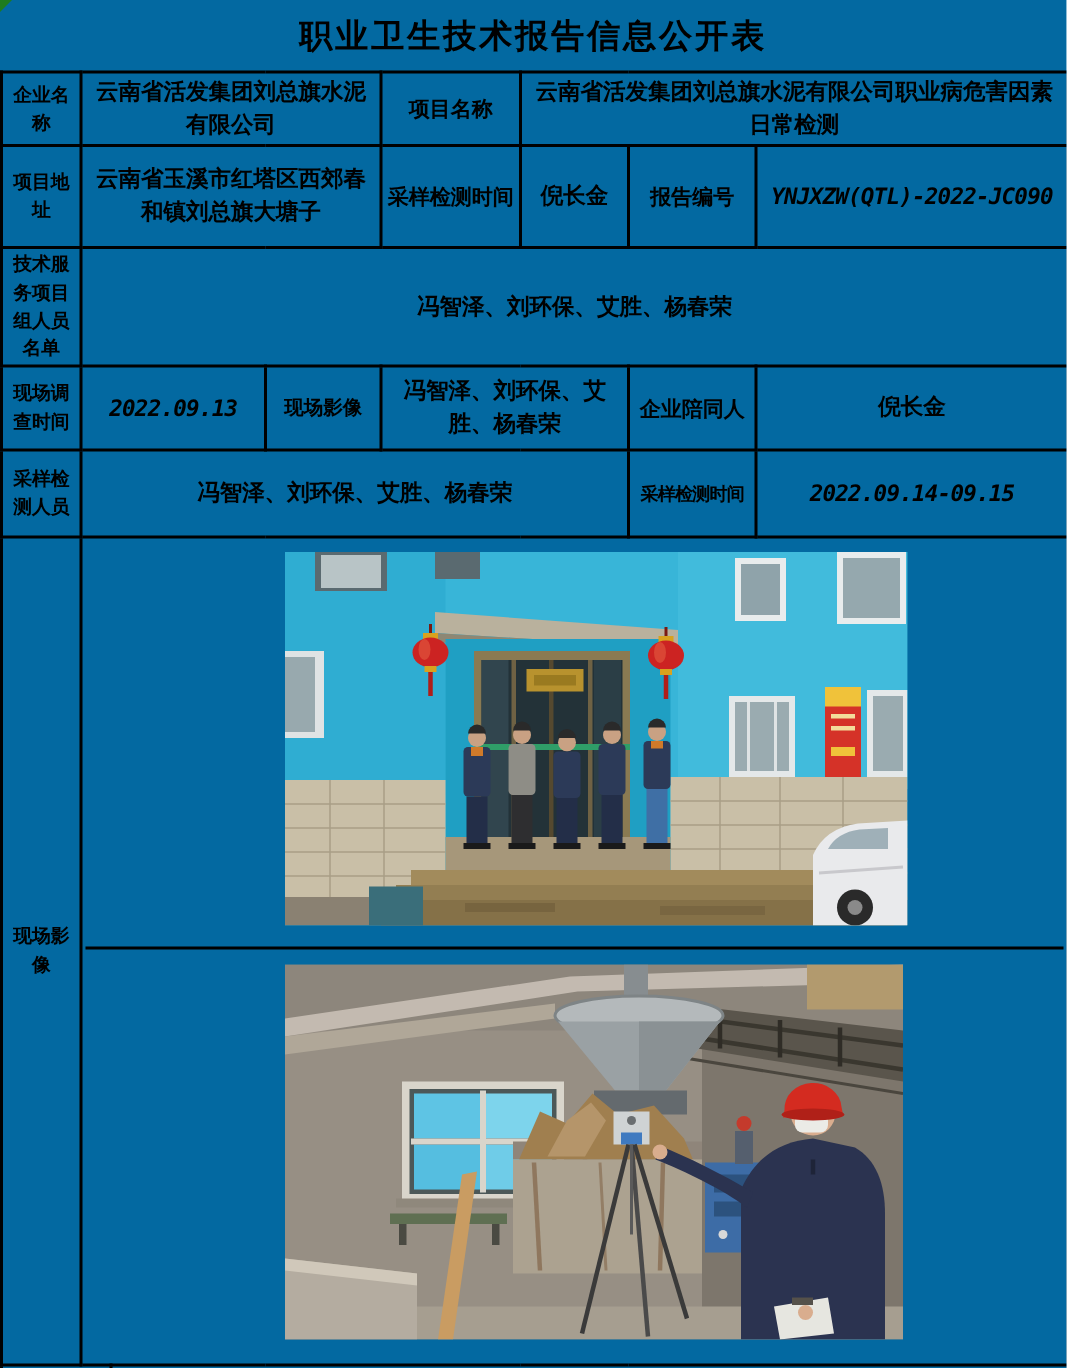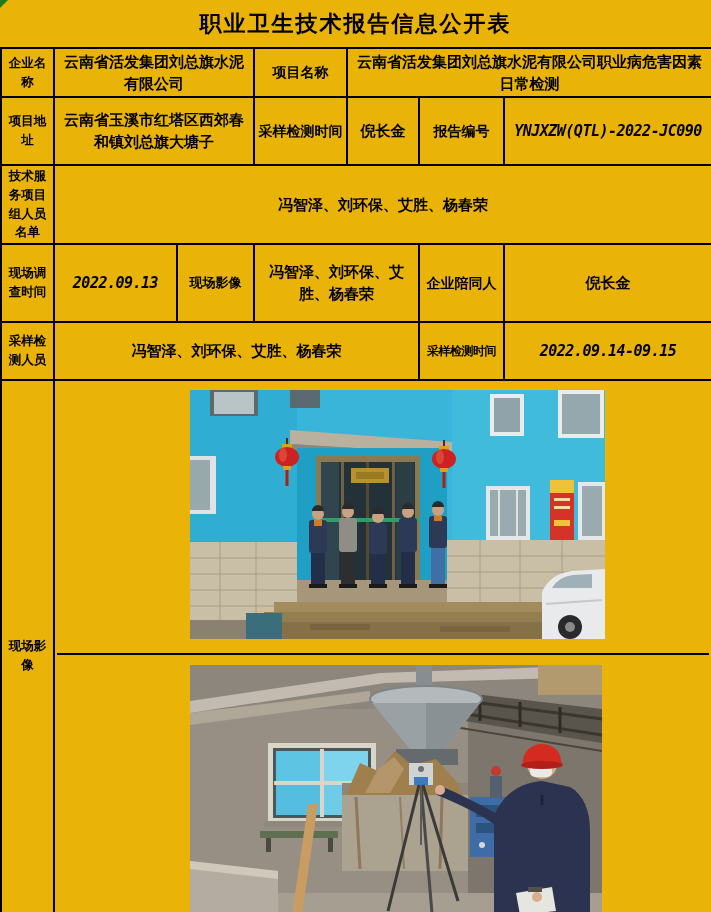--- a/index.html
+++ b/index.html
@@ -1,16 +1,16 @@
 <!DOCTYPE html>
 <html><head>
 <meta charset="utf-8">
 <style>
   html,body{margin:0;padding:0;background:#fff;}
-  .page{position:relative;width:711px;height:912px;background:#eab308;overflow:hidden;
+  .page{position:relative;width:711px;height:912px;background:#0369a1;overflow:hidden;
         font-family:"Liberation Sans",sans-serif;color:#000;}
   .corner-marker{position:absolute;left:0;top:0;width:0;height:0;
         border-top:8px solid #1e7c1e;border-right:8px solid transparent;}
   .title{height:47px;display:flex;align-items:center;justify-content:center;
         font-size:22px;font-weight:bold;letter-spacing:2px;}
   table.form{border-collapse:collapse;table-layout:fixed;width:711px;}
   table.form td{border:2px solid #000;text-align:center;vertical-align:middle;
         font-weight:bold;padding:1px 2px;overflow:hidden;word-break:break-all;}
   .lab{font-size:12.5px;line-height:1.5;padding:1px 0;}
   .val{font-size:15px;line-height:1.45;}
@@ -59,21 +59,21 @@
       <td class="val">倪长金</td>
       <td class="lab" style="font-size:14px">报告编号</td>
       <td class="mono">YNJXZW(QTL)-2022-JC090</td>
     </tr>
 
     <tr style="height:75px">
       <td class="lab">技术服务项目组人员名单</td>
       <td class="val" colspan="7">冯智泽、刘环保、艾胜、杨春荣</td>
     </tr>
 
-    <tr style="height:78px">
+    <tr style="height:56px">
       <td class="lab">现场调查时间</td>
       <td class="mono" colspan="2">2022.09.13</td>
       <td class="lab" style="font-size:13px">现场影像</td>
       <td class="val" colspan="2">冯智泽、刘环保、艾胜、杨春荣</td>
       <td class="lab val-escort">企业陪同人</td>
       <td class="val">倪长金</td>
     </tr>
 
     <tr style="height:58px">
       <td class="lab">采样检测人员</td>

